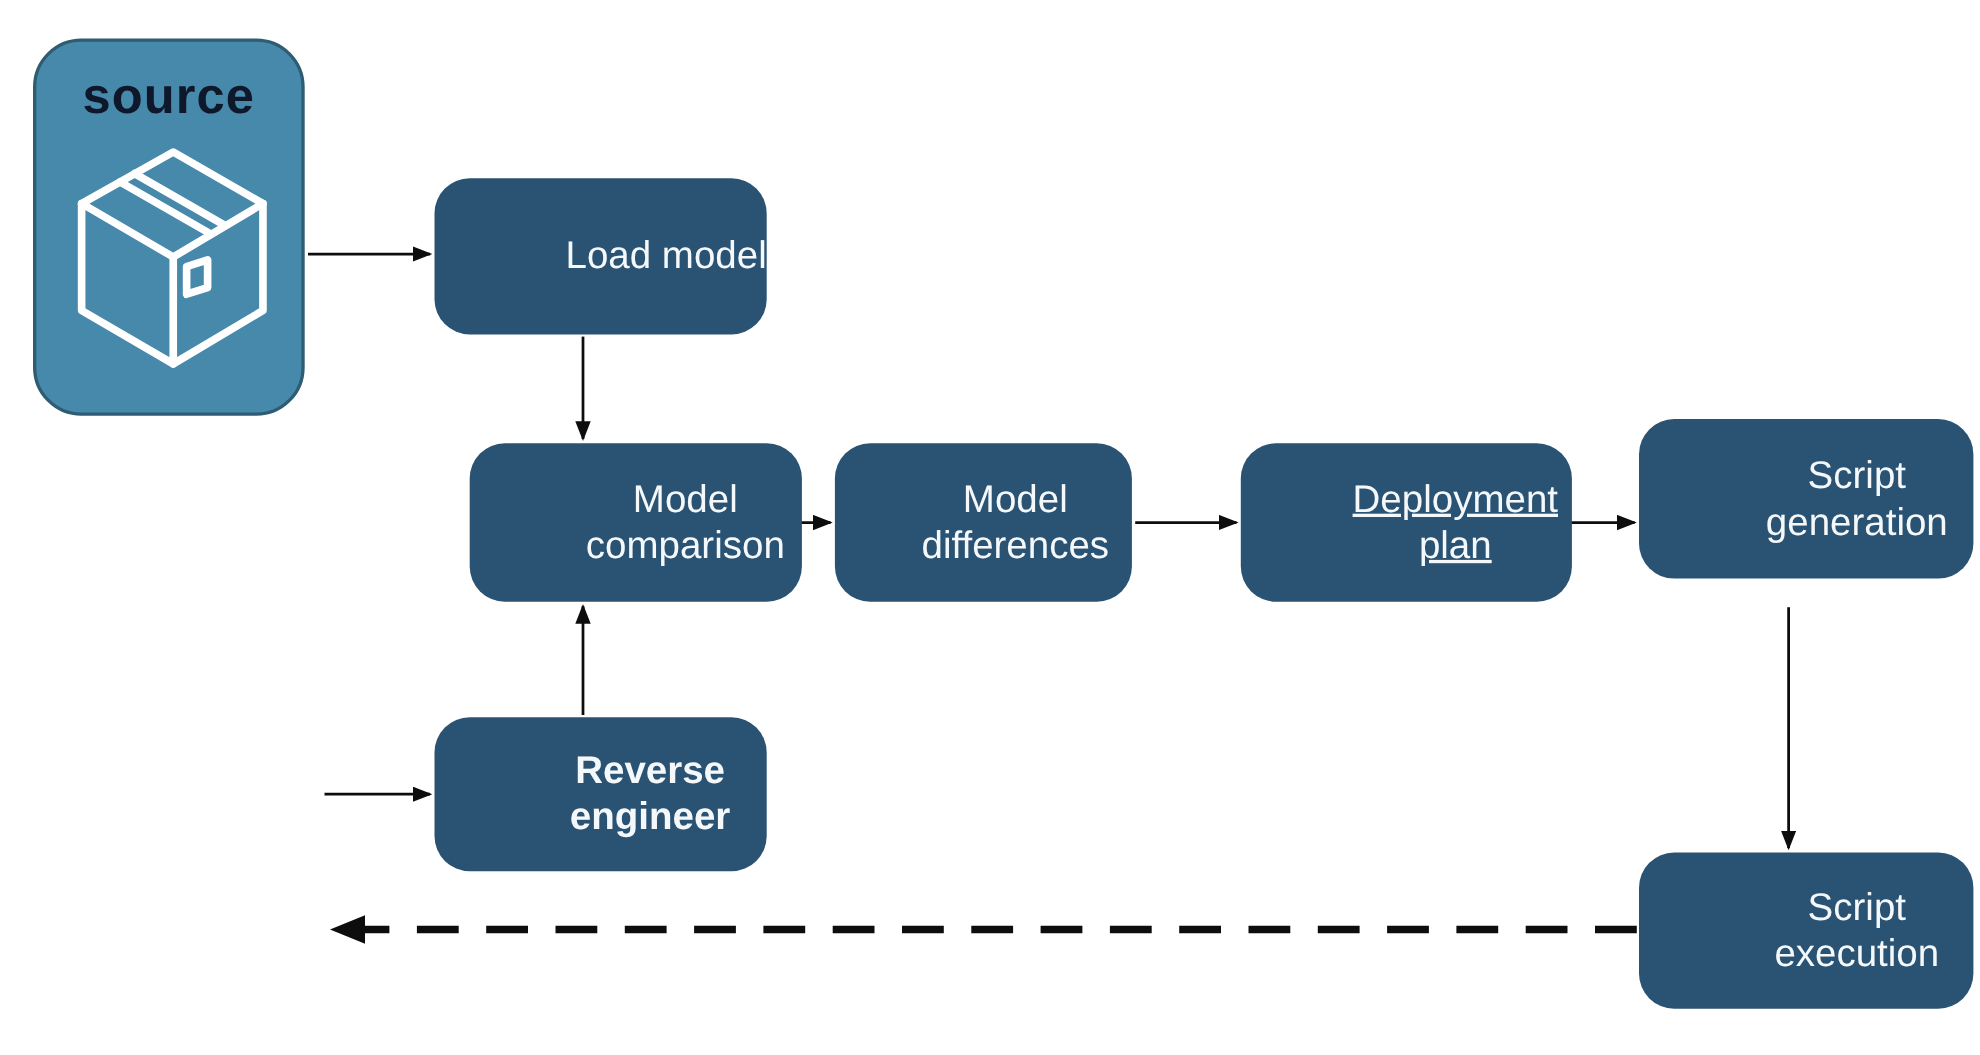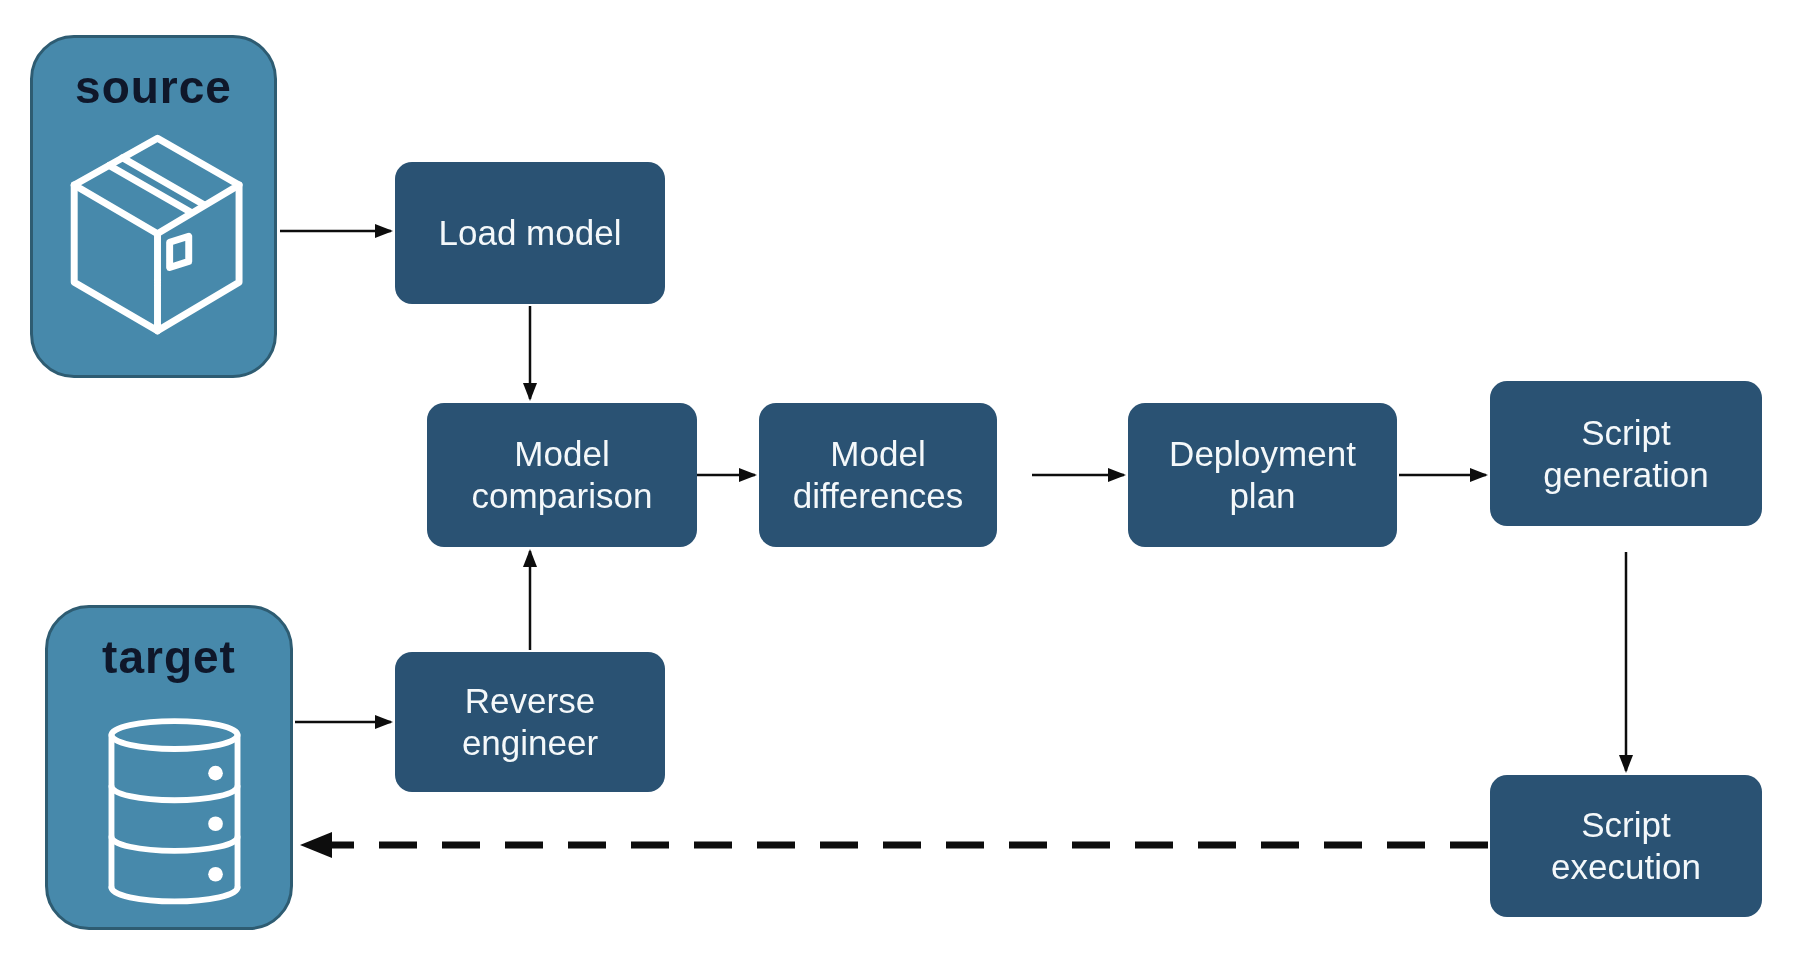--- a/index.html
+++ b/index.html
@@ -8,31 +8,31 @@
     font-family:"Liberation Sans", sans-serif; overflow:hidden;
   }
   
   .edges { position:absolute; left:0; top:0; width:1800px; height:959px; pointer-events:none; }
   .edge { stroke:#0d0d0d; stroke-width:2.5; fill:none; }
   .edge.dashed { stroke-width:7; stroke-dasharray:38 25; }
   .edges .head { fill:#0d0d0d; }
 
   
   .node {
-    position:absolute; background:#2A5273; border-radius:17px;
-    display:flex; align-items:center; justify-content:center; text-align:center;
-    color:#F4F8FA; font-size:35px; line-height:42px;
+    position:absolute; background:#2A5273; border-radius:32px;
+    display:flex; align-items:center; justify-content:flex-end; text-align:center;
+    color:#F4F8FA; font-size:35px; line-height:42px;padding-left:32px;
   }
   .node span { display:inline-block; max-width:212px; }
   #node-load-model        { left:395px;  top:162px; width:270px; height:142px; }
   #node-model-comparison  { left:395px;  top:403px; width:270px; height:144px;margin-left:32px; }
   #node-model-differences { left:759px;  top:403px; width:238px; height:144px; }
-  #node-deployment-plan   { left:1128px; top:403px; width:269px; height:144px; }
+  #node-deployment-plan   { left:1128px; top:403px; width:269px; height:144px;text-decoration:underline; }
   #node-script-generation { left:1490px; top:381px; width:272px; height:145px; }
-  #node-reverse-engineer  { left:395px;  top:652px; width:270px; height:140px; }
+  #node-reverse-engineer  { left:395px;  top:652px; width:270px; height:140px;font-weight:bold; }
   #node-script-execution  { left:1490px; top:775px; width:272px; height:142px; }
 
   
   .container {
     position:absolute; background:#4789AB; border:3px solid #2E5C72;
     border-radius:44px; box-sizing:border-box;
   }
   .container .title {
     margin-top:22px; text-align:center; color:#0f172a;
     font-weight:bold; font-size:46px; line-height:54px; letter-spacing:1px;
@@ -78,36 +78,20 @@
         <path class="iline" d="M51,3 L98,30 L51,58 L3,30 Z"></path>
         <path class="iline" d="M3,30 L3,86 L51,114 L51,58"></path>
         <path class="iline" d="M98,30 L98,86 L51,114"></path>
         <path class="iline" d="M30.8,14.3 L77.8,41.3"></path>
         <path class="iline" d="M23.2,18.7 L70.2,45.7"></path>
         <path class="iline" d="M58,63 L69,59.5 L69,74 L58,77.5 Z"></path>
       </svg>
     </div>
   </div>
 
-  <div class="container target">
-    <div class="title">target</div>
-    <div class="icon database">
-      <svg viewBox="0 0 100 131">
-        <ellipse class="iline" cx="50" cy="13" rx="43" ry="9.5"></ellipse>
-        <path class="iline" d="M7,13 L7,117"></path>
-        <path class="iline" d="M93,13 L93,117"></path>
-        <path class="iline" d="M7,48 A43,9.5 0 0 0 93,48"></path>
-        <path class="iline" d="M7,82.5 A43,9.5 0 0 0 93,82.5"></path>
-        <path class="iline" d="M7,117 A43,9.5 0 0 0 93,117"></path>
-        <circle class="idot" cx="78" cy="39" r="5"></circle>
-        <circle class="idot" cx="78" cy="73.5" r="5"></circle>
-        <circle class="idot" cx="78" cy="108" r="5"></circle>
-      </svg>
-    </div>
-  </div>
 
   <div class="node" id="node-load-model">
     <span>Load model</span>
   </div>
   <div class="node" id="node-model-comparison">
     <span>Model comparison</span>
   </div>
   <div class="node" id="node-model-differences">
     <span>Model differences</span>
   </div>

